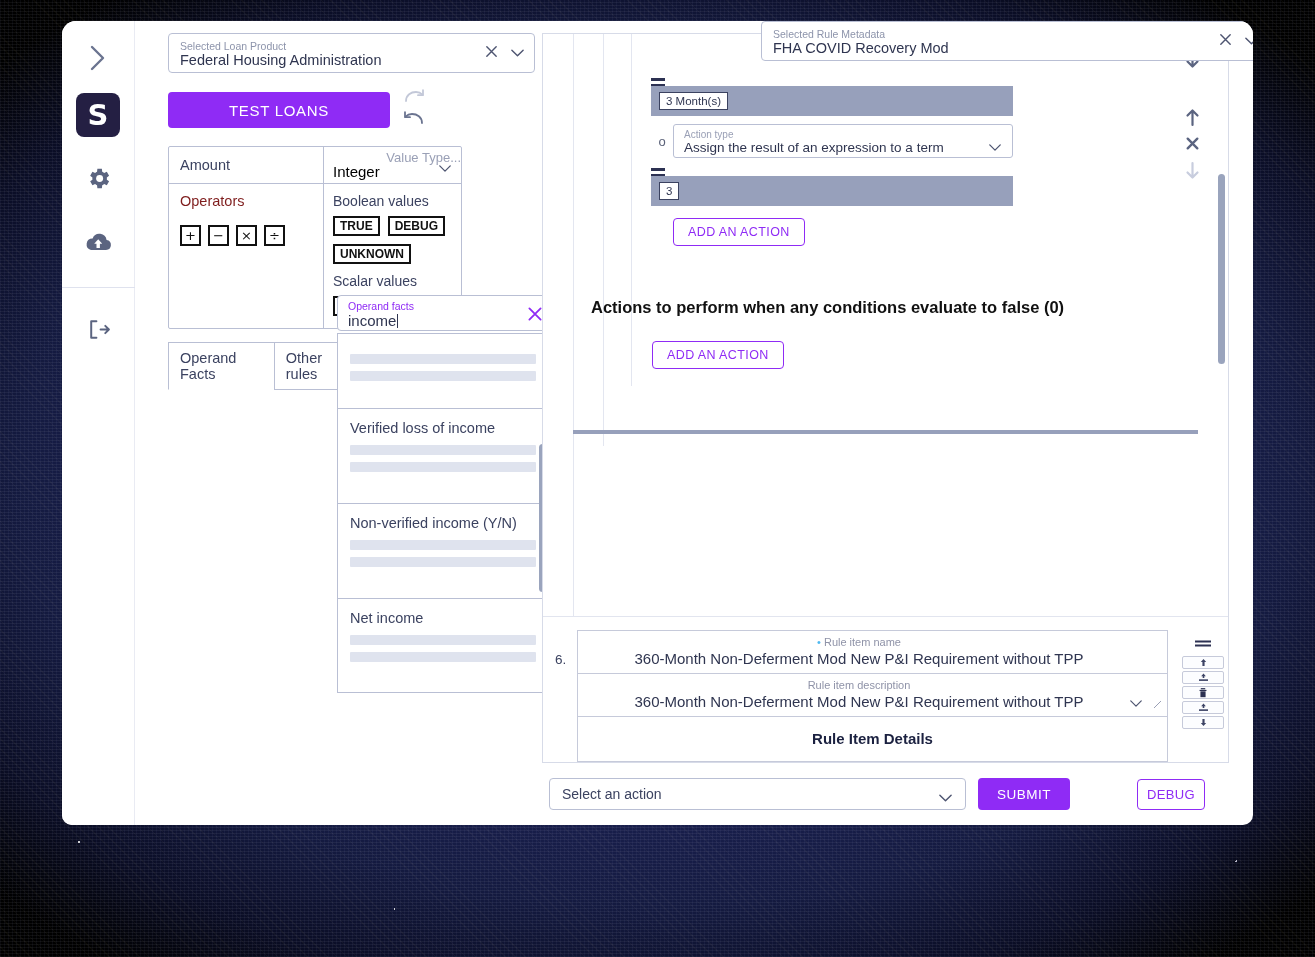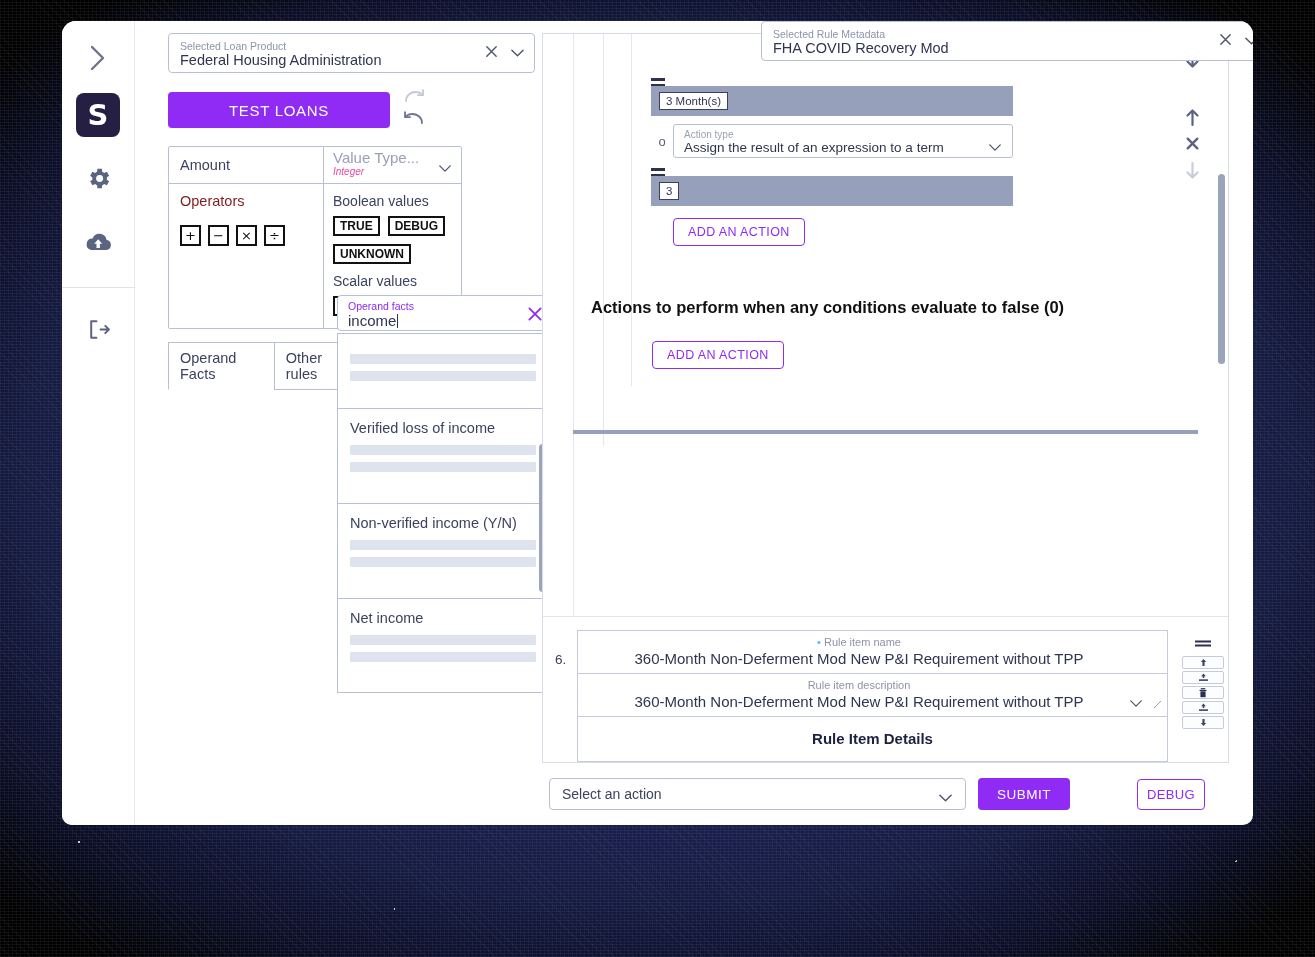--- a/index.html
+++ b/index.html
@@ -104,22 +104,22 @@
     background: #8f2bf5; color: #fff; font-size: 15px; letter-spacing: .7px;
     font-family: "Liberation Sans", sans-serif; cursor: pointer;
   }
   .undoredo { display: flex; flex-direction: column; gap: 0px; }
 
   
   #board { margin-top: 14px; width: 294px; border: 1px solid #b9bfd4; border-radius:2px; }
   #board .row1 { display: flex; height: 36px; }
   #board .amount { flex: 1; border-right: 1px solid #b9bfd4; display:flex; align-items:center; padding-left: 11px; font-size: 14.5px; color: #3b4260; }
   #board .vtype { width: 137px; position: relative; padding: 2px 0 0 9px; display:flex; flex-direction:column; justify-content:center; }
-  #board .vtype .lbl { font-size: 15px; color:#9aa0b6; line-height:12px;}
-  #board .vtype .val { font-size: 10px; color:#ec4899; line-height:16px;font-style:italic;}
+  #board .vtype .lbl { font-size: 13px; color:#9aa0b6; line-height:12px;text-align:right;}
+  #board .vtype .val { font-size: 15px; color:#000000; line-height:16px;}
   #board .row2 { display: flex; border-top: 1px solid #b9bfd4; min-height: 120px; }
   #board .ops { flex: 1; border-right: 1px solid #b9bfd4; padding: 9px 0 12px 11px; }
   #board .ops h4 { font-size: 14.5px; font-weight: 400; color: #7f1d1d; }
   .opbtns { display: flex; gap: 7px; margin-top: 16px; }
   .opbtn { width: 21px; height: 21px; border: 2.4px solid #111; background:#fff; display:flex; align-items:center; justify-content:center; font-size:13px; color:#111; font-family:"DejaVu Sans",sans-serif; line-height:1; cursor:pointer;}
   #board .vals { width: 137px; padding: 9px 0 12px 9px; }
   #board .vals h4 { font-size: 14px; font-weight: 400; color: #3b4260; }
   .chip { display:inline-flex; align-items:center; justify-content:center; height:20px; padding:0 5px; border:2.4px solid #111; background:#fff; font-size:12px; font-weight:700; color:#111; font-family:"Liberation Sans",sans-serif; cursor:pointer;}
   .chiprow { margin-top: 7px; display:flex; gap: 8px; flex-wrap: wrap; }
 

